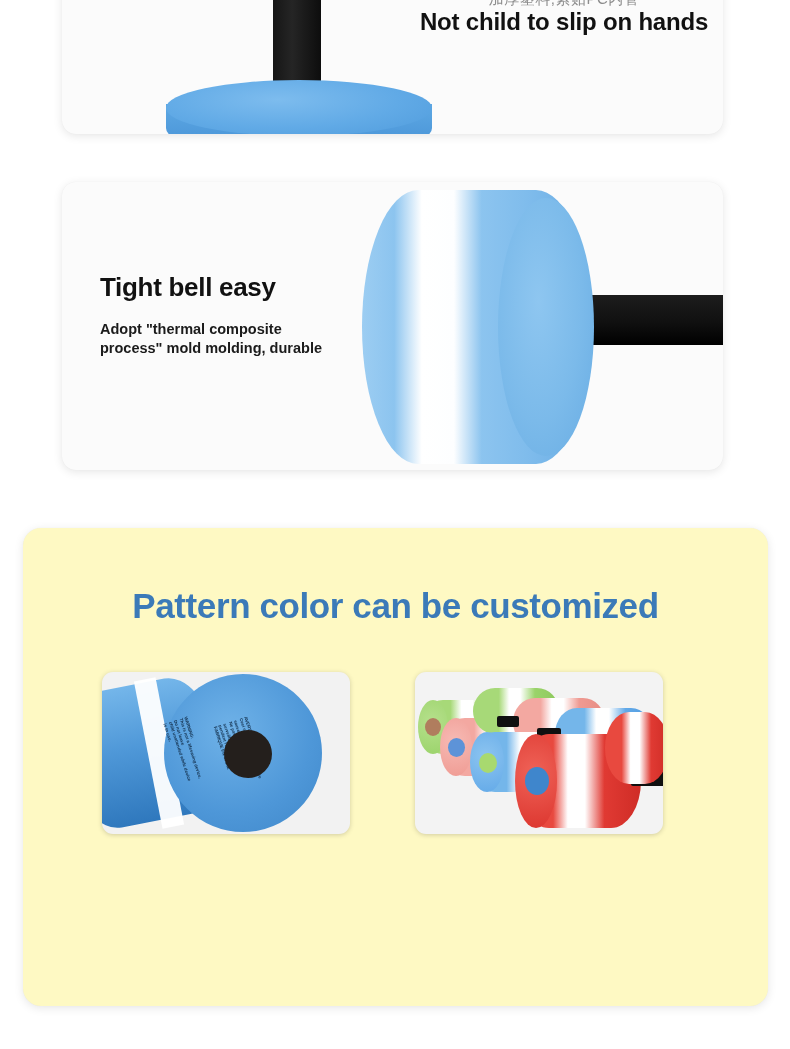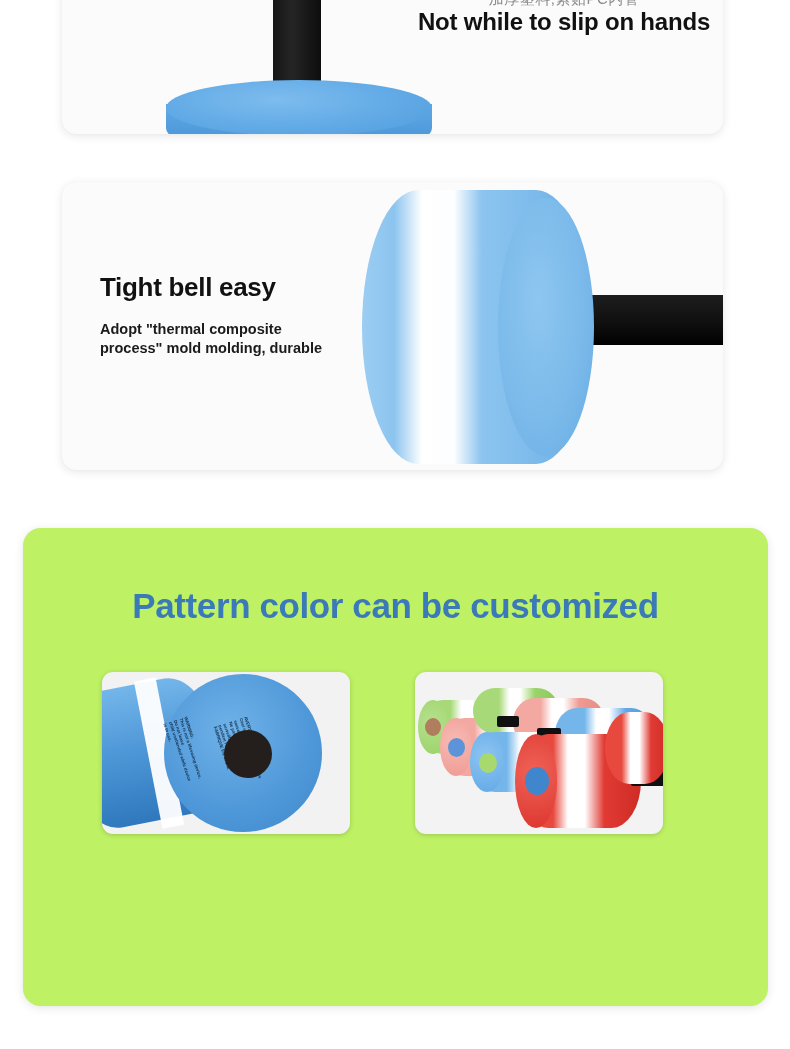--- a/index.html
+++ b/index.html
@@ -158,21 +158,21 @@
     border-radius: 50%;
     background: radial-gradient(ellipse at 42% 40%, #8ec6f0 0%, #7bbaea 55%, #68ace3 100%);
   }
 
   
   #card-custom {
     left: 23px;
     top: 528px;
     width: 745px;
     height: 478px;
-    background: #bef264;
+    background: #fef9c3;
     border-radius: 18px;
   }
   #card-custom .custom-heading {
     position: absolute;
     left: 0;
     top: 58px;
     width: 745px;
     text-align: center;
     font-size: 35px;
     font-weight: 700;
@@ -275,21 +275,21 @@
 </head>
 <body>
 
 <div class="card" id="card-grip">
   <div class="photo-grip">
     <div class="handle"></div>
     <div class="disc-body"></div>
     <div class="disc-top"></div>
   </div>
   <div class="grip-cn">加厚塑料,紧贴PC内管</div>
-  <div class="grip-title">Not while to slip on hands</div>
+  <div class="grip-title">Not child to slip on hands</div>
 </div>
 
 <div class="card" id="card-bell">
   <div class="photo-bell">
     <div class="bar"></div>
     <div class="drum">
       <div class="drum-face"></div>
     </div>
   </div>
   <div class="bell-title">Tight bell easy</div>

